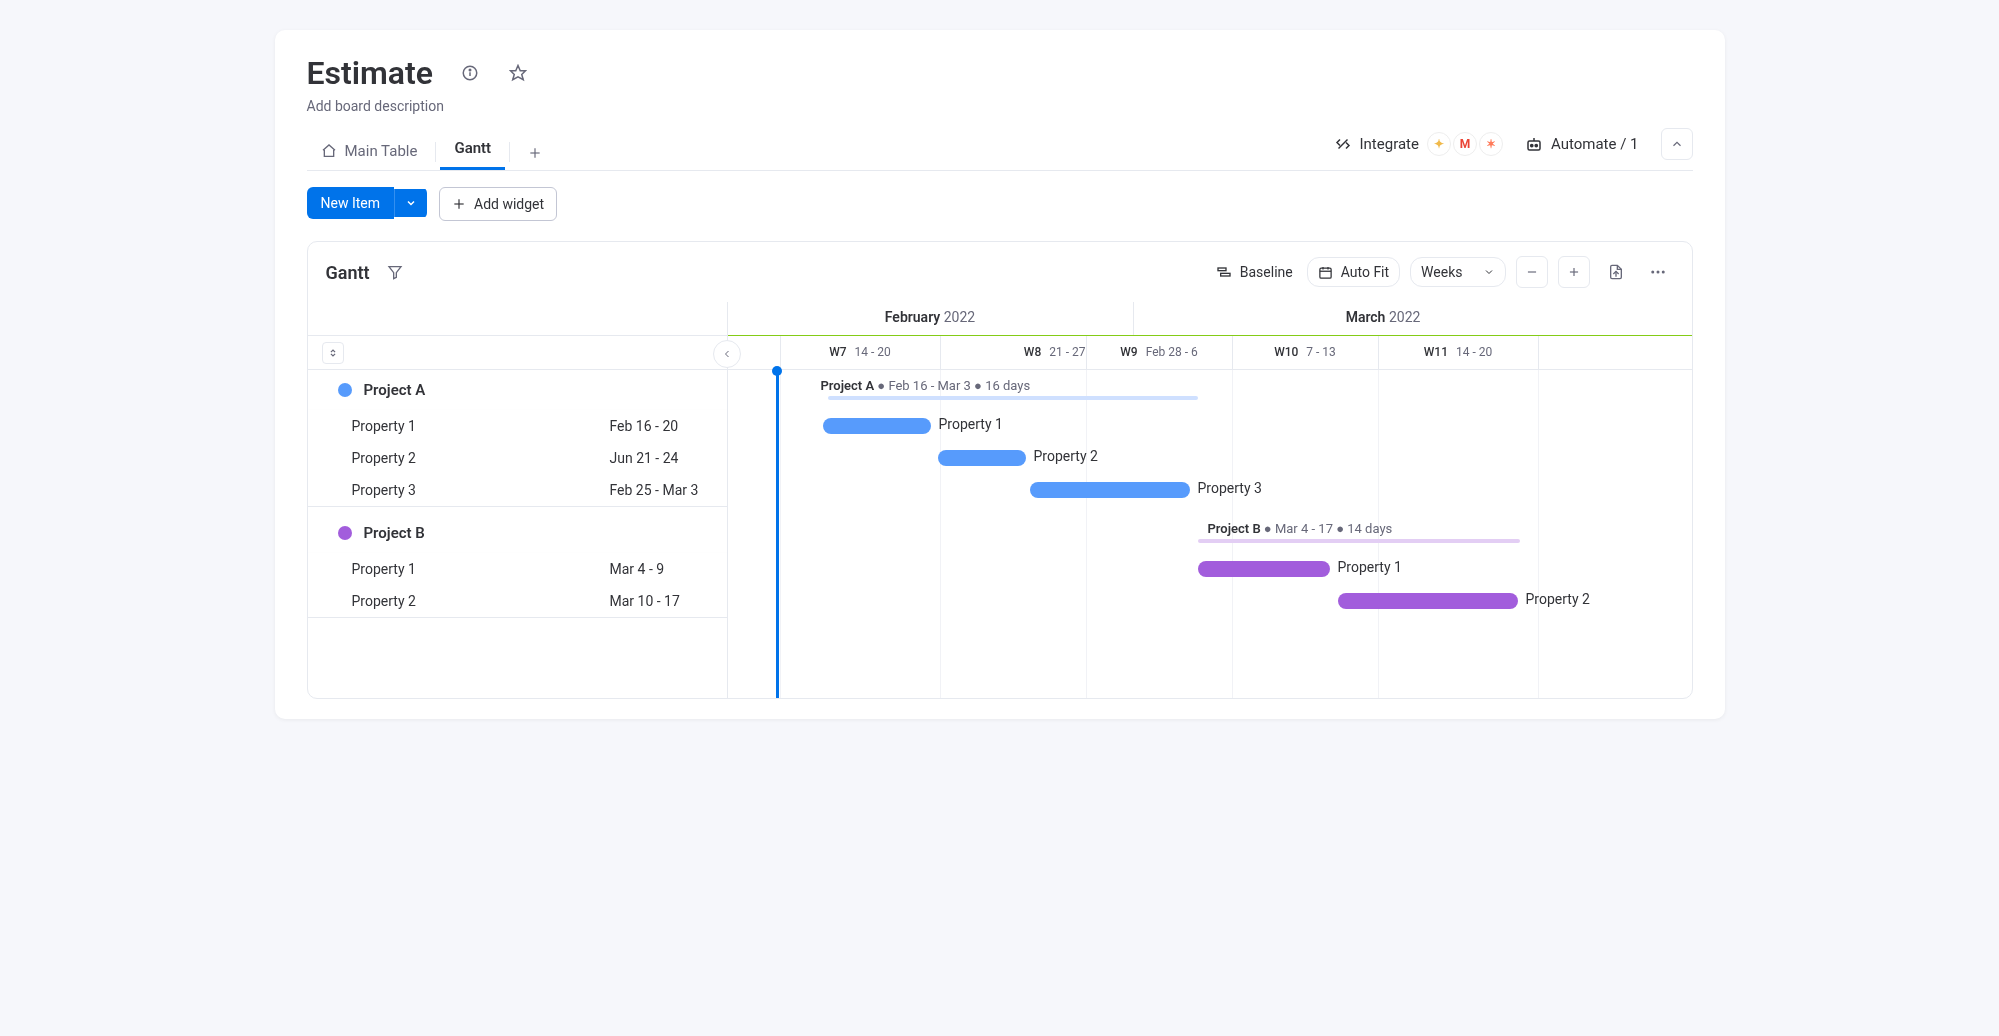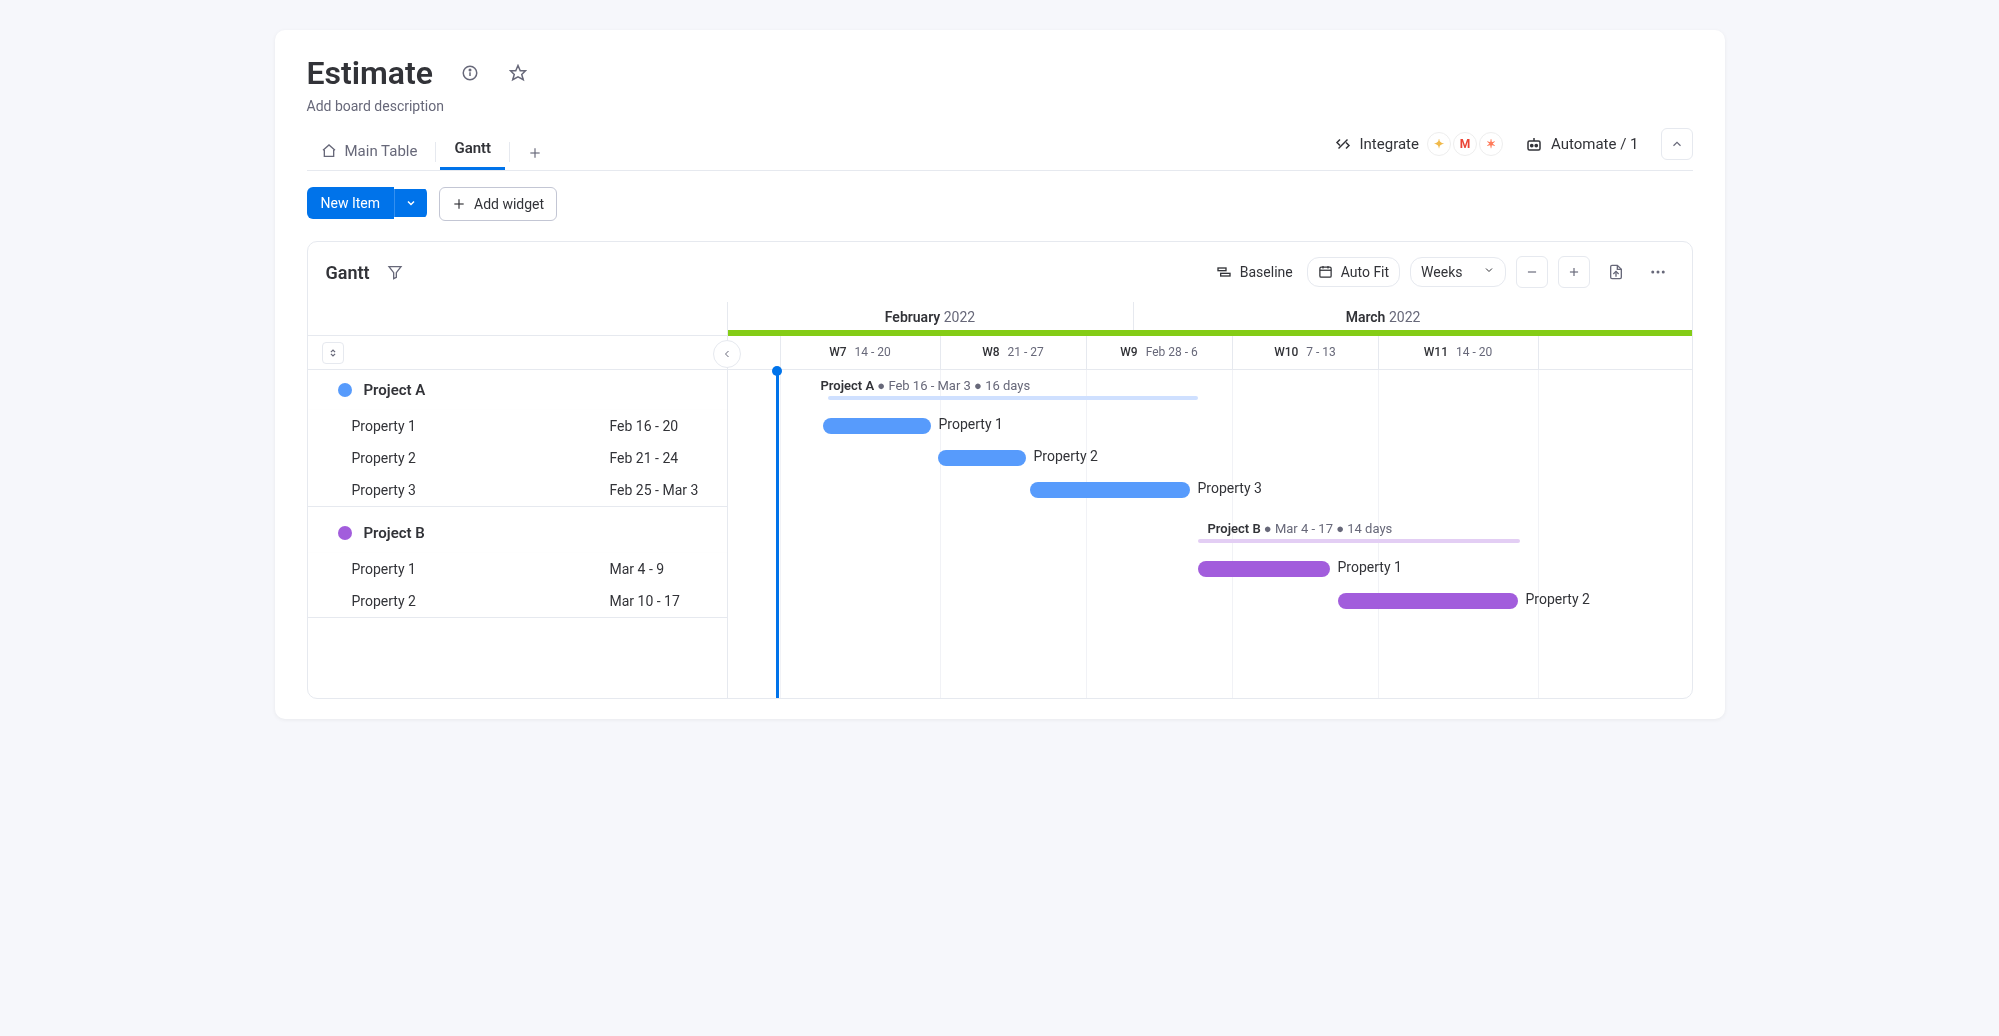--- a/index.html
+++ b/index.html
@@ -37,29 +37,29 @@
   .primary-btn-main { background:#0073ea; color:#fff; padding:8px 14px; font-size:14px; cursor:pointer; }
   .primary-btn-dd { background:#0073ea; color:#fff; padding:8px 10px; border-left:1px solid #338ff0; cursor:pointer; }
   .outline-btn { display:flex; align-items:center; gap:8px; padding:8px 12px; border:1px solid #c3c6d4; border-radius:6px; font-size:14px; color:#323338; cursor:pointer; }
 
   .gantt-wrap { margin-top:20px; border:1px solid #e6e9ef; border-radius:10px; overflow:hidden; }
   .gantt-toolbar { display:flex; align-items:center; justify-content:space-between; padding:14px 18px; }
   .gantt-title-wrap { display:flex; align-items:center; gap:14px; }
   .gantt-title { font-size:18px; font-weight:600; }
   .tool-right { display:flex; align-items:center; gap:10px; }
   .tool-item { display:flex; align-items:center; gap:8px; color:#323338; font-size:14px; cursor:pointer; padding:6px 4px; }
-  .tool-box { display:flex; gap:8px; border:1px solid #e6e9ef; border-radius:12px; padding:6px 10px; font-size:14px; cursor:pointer; }
+  .tool-box { display:flex; align-items:center; gap:8px; border:1px solid #e6e9ef; border-radius:12px; padding:6px 10px; font-size:14px; cursor:pointer; }
   .tool-sq { width:32px; height:32px; border:1px solid #e6e9ef; border-radius:6px; display:flex; align-items:center; justify-content:center; color:#676879; cursor:pointer; }
   .tool-plain { width:32px; height:32px; display:flex; align-items:center; justify-content:center; color:#676879; cursor:pointer; }
 
   .gantt-body { position:relative; }
   .gantt-grid { display:grid; grid-template-columns: 420px 1fr; }
   .left-pane { border-right:1px solid #e6e9ef; position:relative; }
   .right-pane { position:relative; overflow:hidden; }
-  .month-row { display:flex; height:34px; border-bottom:6px solid #84cc16; }
+  .month-row { display:flex; height:34px; border-bottom:1px solid #84cc16; }
   .month-cell { flex:0 0 auto; text-align:center; font-size:14px; color:#676879; padding-top:7px; }
   .month-cell b { color:#323338; font-weight:600; }
   .month-cell + .month-cell { border-left:1px solid #e6e9ef; }
   .weeks-row { display:flex; height:34px; border-bottom:1px solid #e6e9ef; }
   .week-cell { flex:0 0 auto; text-align:center; font-size:12px; color:#676879; padding-top:9px; border-right:1px solid #e6e9ef; }
   .week-cell span.wk { color:#323338; font-weight:500; margin-right:8px; }
 
   .left-head-row { height:34px; border-bottom:1px solid #e6e9ef; }
   .left-head-row2 { height:34px; border-bottom:1px solid #e6e9ef; display:flex; align-items:center; padding-left:14px; gap:10px; position:relative; }
   .tiny-collapse { width:22px; height:22px; border:1px solid #e6e9ef; border-radius:4px; display:flex; align-items:center; justify-content:center; color:#676879; font-size:11px; cursor:pointer; background:#fff; }
@@ -290,21 +290,21 @@
               </div>
               <div class="left-row item-row">
                 <div class="item-left-split">
                   <span class="name">Property 1</span>
                   <span class="dates">Feb 16 - 20</span>
                 </div>
               </div>
               <div class="left-row item-row">
                 <div class="item-left-split">
                   <span class="name">Property 2</span>
-                  <span class="dates">Feb 21 - 24</span>
+                  <span class="dates">Jun 21 - 24</span>
                 </div>
               </div>
               <div class="left-row item-row">
                 <div class="item-left-split">
                   <span class="name">Property 3</span>
                   <span class="dates">Feb 25 - Mar 3</span>
                 </div>
               </div>
               <div class="group-sep"></div>
               <div style="height: 6px;"></div>
@@ -331,21 +331,21 @@
         <div class="right-pane">
           <div class="month-row" id="month-row">
               <div class="month-cell" style="width: 405px;"><b>February</b> 2022</div>
               <div class="month-cell" style="width: 500px;"><b>March</b> 2022</div>
             </div>
           <div class="weeks-row" id="weeks-row">
             <div class="week-cell" style="width:53px;">
               
             </div>
           <div class="week-cell" style="width: 160px;"><span class="wk">W7</span>14 - 20</div>
-              <div class="week-cell" style="width: 146px;"><span class="wk">W8</span>21 - 27</div>
+              <div class="week-cell" style="width: 146px; text-align: right;"><span class="wk">W8</span>21 - 27</div>
               <div class="week-cell" style="width: 146px;"><span class="wk">W9</span>Feb 28 - 6</div>
               <div class="week-cell" style="width: 146px;"><span class="wk">W10</span>7 - 13</div>
               <div class="week-cell" style="width: 160px;"><span class="wk">W11</span>14 - 20</div>
             </div>
           <div class="right-content" id="right-rows" style="min-height: 328px;">
             <div class="today-line" style="left:48px;"></div>
             <div class="today-dot" style="left:44px; top:-4px;"></div>
             <div class="col-lines" id="col-lines">
                 <div style="width: 53px;"></div>
                 <div style="width: 160px;"></div>

